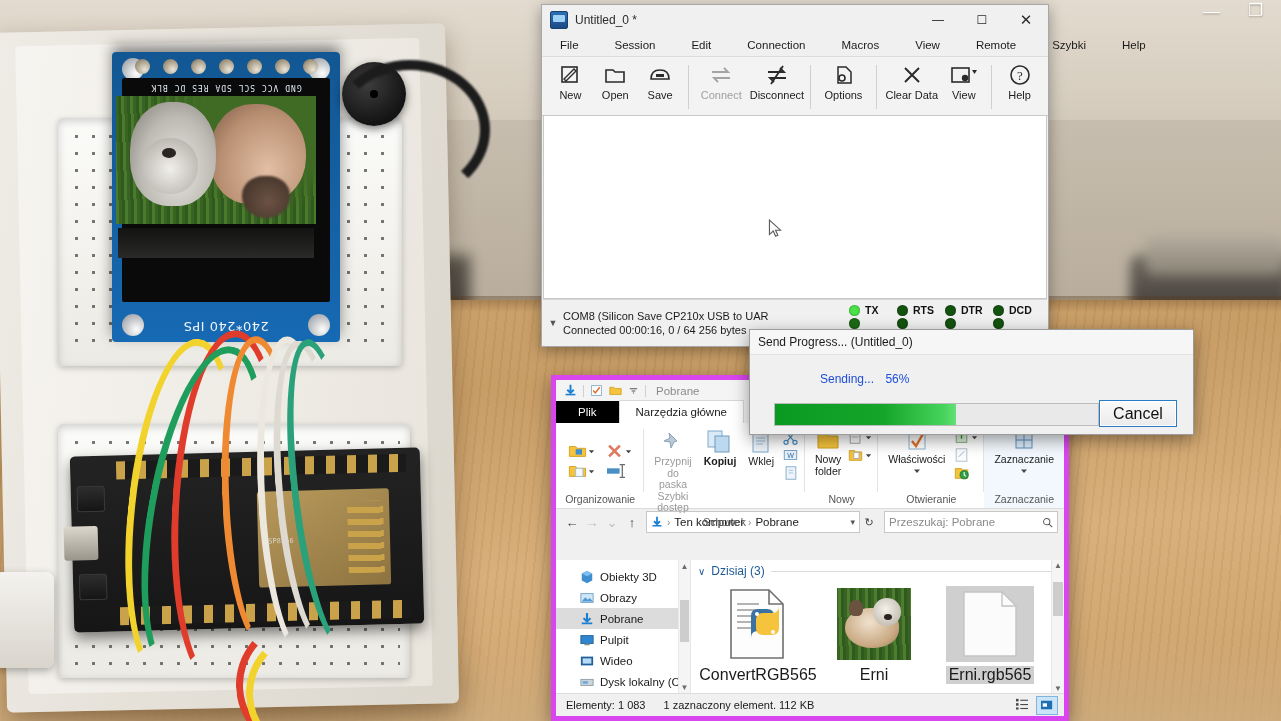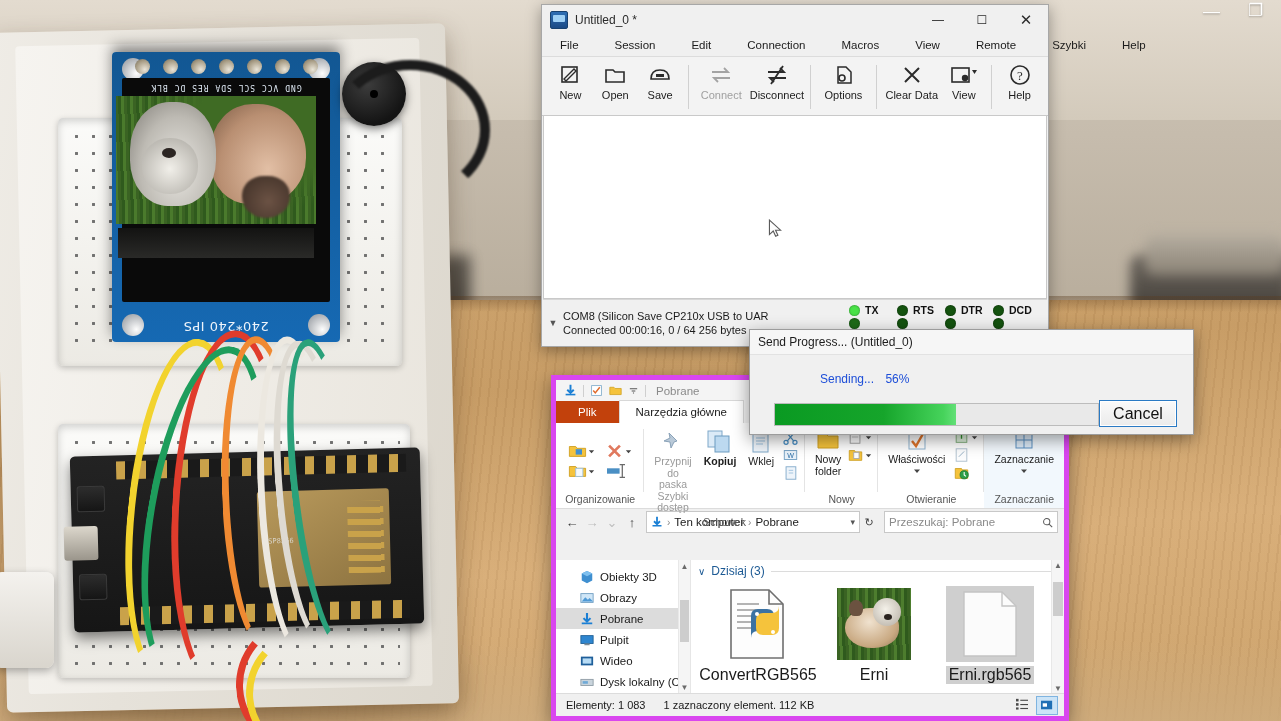--- a/index.html
+++ b/index.html
@@ -157,21 +157,21 @@
 
   
   #exp{position:absolute;left:527px;top:375px;width:508px;height:336px;
     background:#f0f0f0;border:5px solid #d946ef;box-shadow:0 6px 18px rgba(0,0,0,.4);
     font-size:11.5px;color:#1a1a1a;overflow:hidden;margin-left:24px;}
   #exp .qat{height:21px;display:flex;align-items:center;gap:6px;padding-left:8px;background:#f4f4f4;}
   #exp .qat .sep{width:1px;height:12px;background:#cfcfcf;}
   #exp .qat .wt{color:#8a8a8a;font-size:11.5px;margin-left:4px;}
   #exp .tabs{height:22px;display:flex;align-items:flex-end;background:#f4f4f4;}
   #exp .tab{height:22px;padding:0 16px;display:flex;align-items:center;font-size:11.5px;color:#1b1b1b;}
-  #exp .tab.file{background:#c2410c;color:#fff;padding:0 22px;}
+  #exp .tab.file{background:#000000;color:#fff;padding:0 22px;}
   #exp .tab.act{background:#fff;border:1px solid #d8d8d8;border-bottom:none;}
   #exp .ribbon{height:85px;background:#fff;border-bottom:1px solid #dcdcdc;display:flex;position:relative;}
   #exp .grp{display:flex;flex-direction:column;align-items:center;justify-content:space-between;
     padding:4px 6px 2px 6px;position:relative;}
   #exp .grp .gl{font-size:10.5px;color:#555;padding-bottom:1px;}
   #exp .grp:after{content:"";position:absolute;right:0;top:6px;bottom:16px;width:1px;background:#e4e4e4;}
   #exp .grp.last:after{display:none;}
   #exp .gitems{display:flex;align-items:flex-start;gap:4px;flex:1;}
   #exp .bigbtn{width:auto;display:flex;flex-direction:column;align-items:center;gap:1px;padding:2px 4px;}
   #exp .bigbtn .bl{font-size:10.5px;color:#1b1b1b;text-align:center;line-height:1.1;max-width:70px;}

